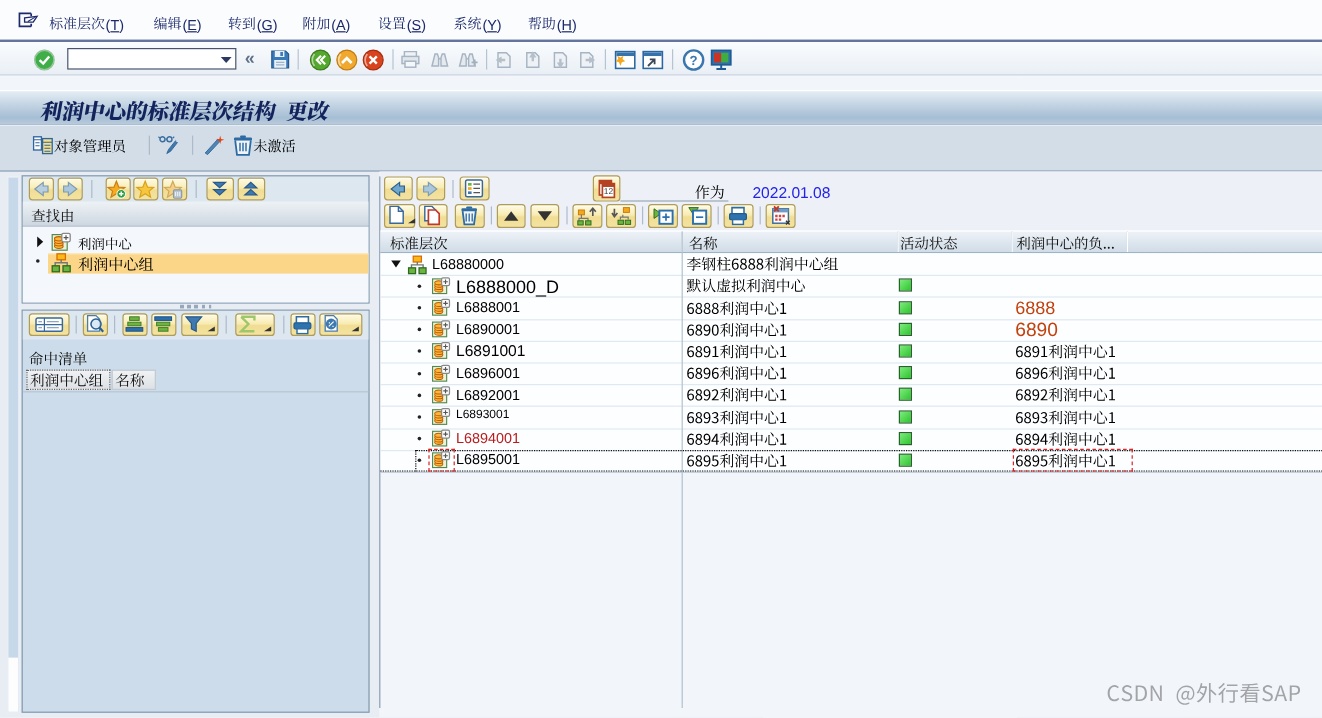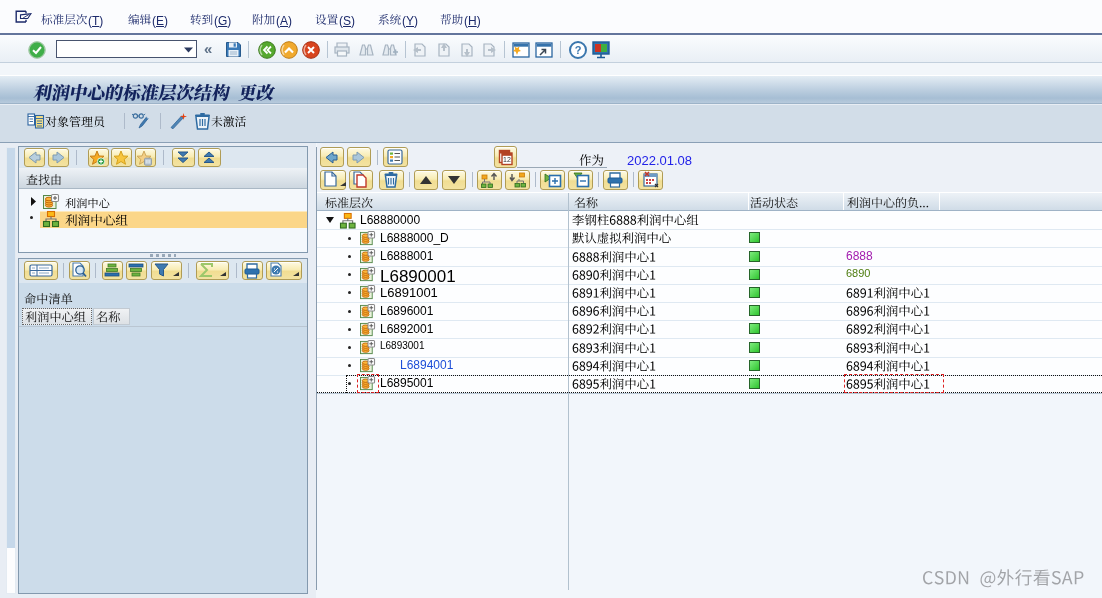--- a/index.html
+++ b/index.html
@@ -678,21 +678,21 @@
 <g stroke="#c05c00" stroke-width=".9" fill="#fbb73a">
 <ellipse cx="6" cy="11.3" rx="3.6" ry="1.8"></ellipse>
         <ellipse cx="6" cy="9.2" rx="3.6" ry="1.8"></ellipse>
 <ellipse cx="6" cy="7.1" rx="3.6" ry="1.8"></ellipse>
         <ellipse cx="6" cy="5" rx="3.6" ry="1.8"></ellipse>
       </g>
 <rect x="8.5" y="0.5" width="7" height="7" rx="1.2" fill="#fcfcfc" stroke="#888" stroke-width="1.1"></rect>
 <path d="M12 2 V6 M10 4 H14" stroke="#555" stroke-width="1"></path>
     </g>
   </svg>
-<div class="a" style="left:380px;top:230.8px;font-size:12px;color:#000">L6888000_D</div>
+<div class="a" style="left:380px;top:230.8px;font-size:15px;color:#000">L6888000_D</div>
 <svg class="tr" style="left:571.5px;top:230.3px" width="101" height="17" fill="#000">
     <g transform="translate(0,12.6)">
       <use href="#g63" transform="translate(0.0,0) scale(0.0124)"></use>
       <use href="#g64" transform="translate(12.4,0) scale(0.0124)"></use>
       <use href="#g65" transform="translate(24.8,0) scale(0.0124)"></use>
       <use href="#g66" transform="translate(37.2,0) scale(0.0124)"></use>
       <use href="#g40" transform="translate(49.6,0) scale(0.0124)"></use>
       <use href="#g41" transform="translate(62.0,0) scale(0.0124)"></use>
       <use href="#g42" transform="translate(74.4,0) scale(0.0124)"></use>
       <use href="#g43" transform="translate(86.8,0) scale(0.0124)"></use>
@@ -721,51 +721,51 @@
       <use href="#g62" transform="translate(13.8,0) scale(0.0124)"></use>
       <use href="#g62" transform="translate(20.6,0) scale(0.0124)"></use>
       <use href="#g40" transform="translate(27.5,0) scale(0.0124)"></use>
       <use href="#g41" transform="translate(39.9,0) scale(0.0124)"></use>
       <use href="#g42" transform="translate(52.3,0) scale(0.0124)"></use>
       <use href="#g43" transform="translate(64.7,0) scale(0.0124)"></use>
       <use href="#g67" transform="translate(77.1,0) scale(0.0124)"></use>
     </g>
   </svg>
 <div class="a" style="left:749px;top:250.5px;width:11px;height:11px;background:linear-gradient(135deg,#7dec7d,#2fc42f);border:1px solid #26642a"></div>
-<div class="a" style="left:846px;top:249.0px;font-size:12px;color:#a21caf">6888</div>
+<div class="a" style="left:846px;top:249.0px;font-size:15px;color:#c2410c">6888</div>
 <div class="a" style="left:348px;top:273.2px;width:3px;height:3px;border-radius:1.5px;background:#222"></div>
 <svg class="ic" style="left:360px;top:267px" width="15" height="15" viewBox="0 0 15 15">
     <g transform="scale(0.94)">
       <rect x="0.5" y="1.5" width="12.5" height="13" fill="#e9f3dc" stroke="#55884a" stroke-width="1"></rect>
 <g stroke="#c05c00" stroke-width=".9" fill="#fbb73a">
 <ellipse cx="6" cy="11.3" rx="3.6" ry="1.8"></ellipse>
         <ellipse cx="6" cy="9.2" rx="3.6" ry="1.8"></ellipse>
 <ellipse cx="6" cy="7.1" rx="3.6" ry="1.8"></ellipse>
         <ellipse cx="6" cy="5" rx="3.6" ry="1.8"></ellipse>
       </g>
 <rect x="8.5" y="0.5" width="7" height="7" rx="1.2" fill="#fcfcfc" stroke="#888" stroke-width="1.1"></rect>
 <path d="M12 2 V6 M10 4 H14" stroke="#555" stroke-width="1"></path>
     </g>
   </svg>
-<div class="a" style="left:380px;top:267.2px;font-size:17px;color:#000">L6890001</div>
+<div class="a" style="left:380px;top:267.2px;font-size:12px;color:#000">L6890001</div>
 <svg class="tr" style="left:571.5px;top:266.7px" width="86" height="17" fill="#000">
     <g transform="translate(0,12.6)">
       <use href="#g61" transform="translate(0.0,0) scale(0.0124)"></use>
       <use href="#g62" transform="translate(6.9,0) scale(0.0124)"></use>
       <use href="#g68" transform="translate(13.8,0) scale(0.0124)"></use>
       <use href="#g69" transform="translate(20.6,0) scale(0.0124)"></use>
       <use href="#g40" transform="translate(27.5,0) scale(0.0124)"></use>
       <use href="#g41" transform="translate(39.9,0) scale(0.0124)"></use>
       <use href="#g42" transform="translate(52.3,0) scale(0.0124)"></use>
       <use href="#g43" transform="translate(64.7,0) scale(0.0124)"></use>
       <use href="#g67" transform="translate(77.1,0) scale(0.0124)"></use>
     </g>
   </svg>
 <div class="a" style="left:749px;top:268.7px;width:11px;height:11px;background:linear-gradient(135deg,#7dec7d,#2fc42f);border:1px solid #26642a"></div>
-<div class="a" style="left:846px;top:267.2px;font-size:11px;color:#4d7c0f">6890</div>
+<div class="a" style="left:846px;top:267.2px;font-size:16px;color:#c2410c">6890</div>
 <div class="a" style="left:348px;top:291.4px;width:3px;height:3px;border-radius:1.5px;background:#222"></div>
 <svg class="ic" style="left:360px;top:285px" width="15" height="15" viewBox="0 0 15 15">
     <g transform="scale(0.94)">
       <rect x="0.5" y="1.5" width="12.5" height="13" fill="#e9f3dc" stroke="#55884a" stroke-width="1"></rect>
 <g stroke="#c05c00" stroke-width=".9" fill="#fbb73a">
 <ellipse cx="6" cy="11.3" rx="3.6" ry="1.8"></ellipse>
         <ellipse cx="6" cy="9.2" rx="3.6" ry="1.8"></ellipse>
 <ellipse cx="6" cy="7.1" rx="3.6" ry="1.8"></ellipse>
         <ellipse cx="6" cy="5" rx="3.6" ry="1.8"></ellipse>
       </g>
@@ -934,21 +934,21 @@
 <g stroke="#c05c00" stroke-width=".9" fill="#fbb73a">
 <ellipse cx="6" cy="11.3" rx="3.6" ry="1.8"></ellipse>
         <ellipse cx="6" cy="9.2" rx="3.6" ry="1.8"></ellipse>
 <ellipse cx="6" cy="7.1" rx="3.6" ry="1.8"></ellipse>
         <ellipse cx="6" cy="5" rx="3.6" ry="1.8"></ellipse>
       </g>
 <rect x="8.5" y="0.5" width="7" height="7" rx="1.2" fill="#fcfcfc" stroke="#888" stroke-width="1.1"></rect>
 <path d="M12 2 V6 M10 4 H14" stroke="#555" stroke-width="1"></path>
     </g>
   </svg>
-<div class="a" style="left:400px;top:358.2px;font-size:12px;color:#1d4ed8">L6894001</div>
+<div class="a" style="left:380px;top:358.2px;font-size:12px;color:#b91c1c">L6894001</div>
 <svg class="tr" style="left:571.5px;top:357.7px" width="86" height="17" fill="#000">
     <g transform="translate(0,12.6)">
       <use href="#g61" transform="translate(0.0,0) scale(0.0124)"></use>
       <use href="#g62" transform="translate(6.9,0) scale(0.0124)"></use>
       <use href="#g68" transform="translate(13.8,0) scale(0.0124)"></use>
       <use href="#g72" transform="translate(20.6,0) scale(0.0124)"></use>
       <use href="#g40" transform="translate(27.5,0) scale(0.0124)"></use>
       <use href="#g41" transform="translate(39.9,0) scale(0.0124)"></use>
       <use href="#g42" transform="translate(52.3,0) scale(0.0124)"></use>
       <use href="#g43" transform="translate(64.7,0) scale(0.0124)"></use>

